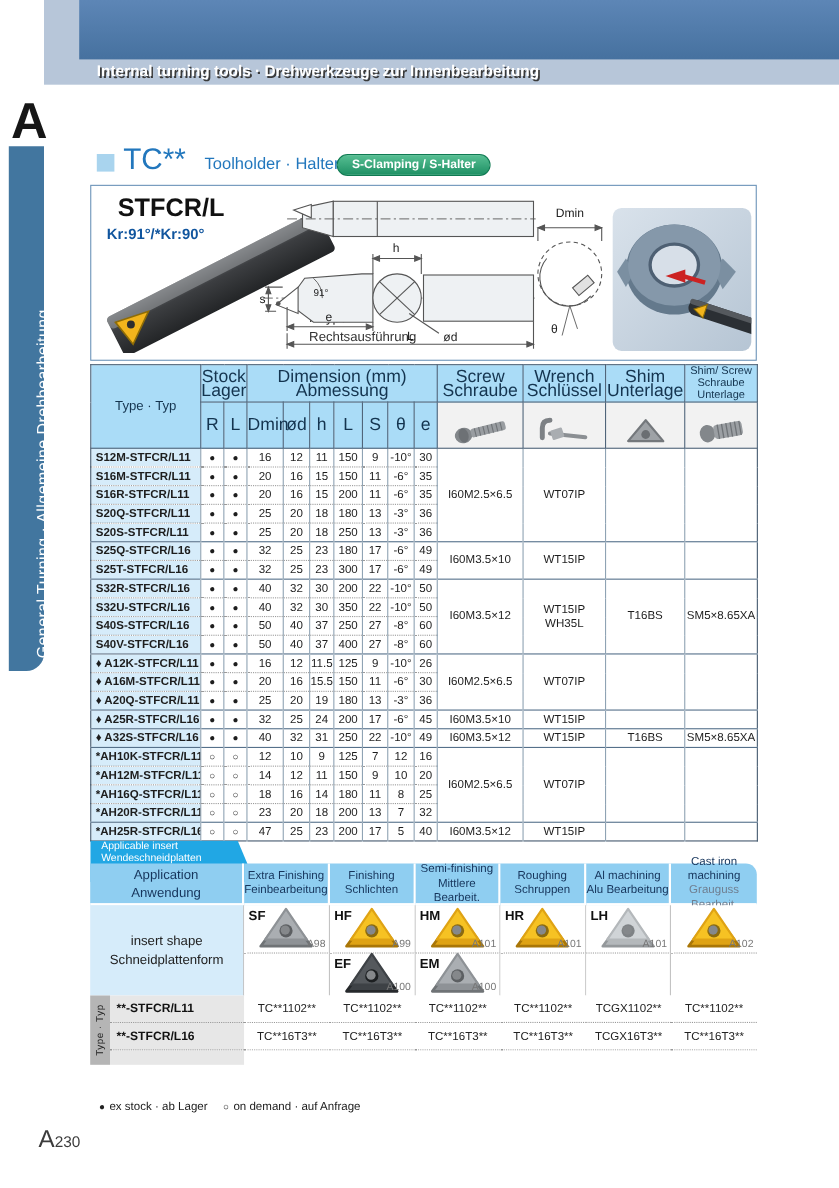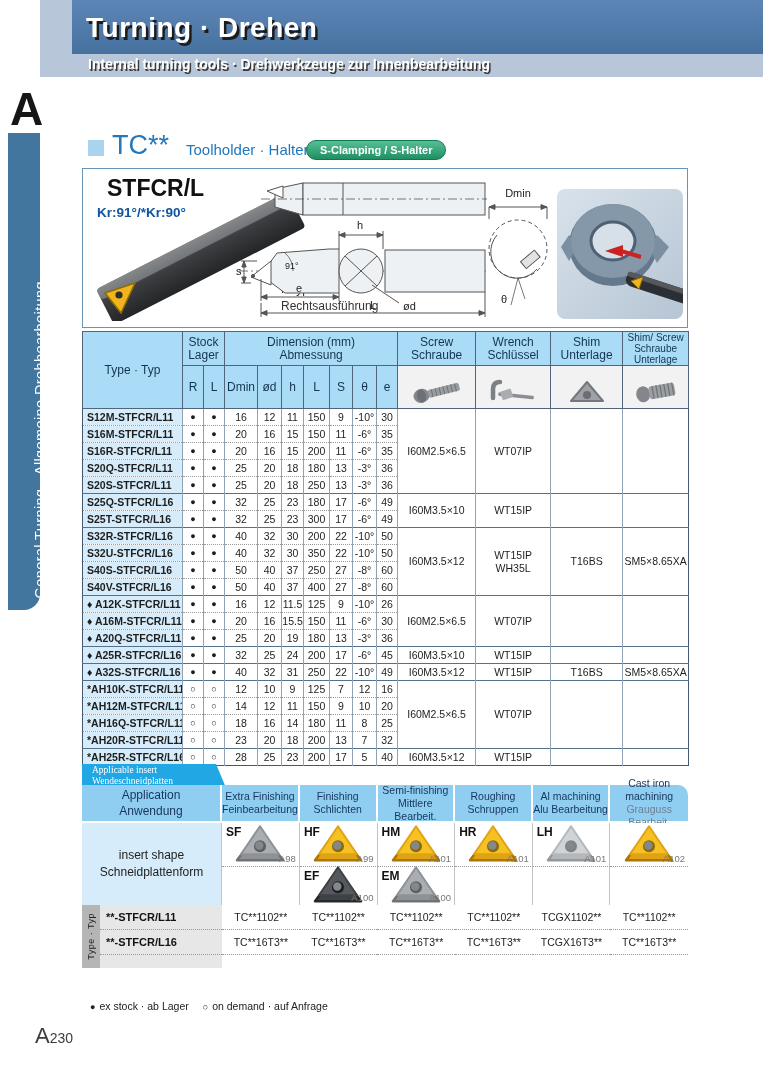--- a/index.html
+++ b/index.html
@@ -40,36 +40,36 @@
   .draw-svg{position:absolute;left:150px;top:10px;}
   .dmin-svg{position:absolute;left:398px;top:16px;}
   .photo3d{position:absolute;left:474px;top:20px;width:126px;height:130px;border-radius:8px;
            background:linear-gradient(135deg,#d9e2eb,#b6c5d4);}
   svg text{font-family:"Liberation Sans",sans-serif;}
 
   
   table.spec{position:absolute;left:82px;top:331px;width:606px;border-collapse:collapse;
              table-layout:fixed;font-size:10.5px;}
   table.spec th,table.spec td{padding:0;line-height:16px;height:16px;}
-  table.spec th{background:#aadcf7;color:#14344f;font-weight:normal;font-size:12px;
+  table.spec th{background:#aadcf7;color:#14344f;font-weight:normal;font-size:16px;
                 border:1px solid #50657a;white-space:pre-line;line-height:13px;}
   table.spec th.img-cell{background:#f2f2f2;height:30px;}
   table.spec{border:1px solid #44596e;}
   table.spec td{border-left:1px solid #8fa3b4;border-top:1px dotted #9a9a9a;text-align:center;color:#1d1d1d;}
   table.spec td.rowname{text-align:left;padding-left:4px;background:#d6ecfa;font-weight:bold;
                         border-left:none;white-space:nowrap;overflow:hidden;}
   table.spec td.sym{font-size:9px;}
   table.spec td.merge{white-space:pre-line;line-height:13px;font-size:10.5px;}
   table.spec tr.gs td{border-top:1px solid #55708a;}
   table.spec tbody tr:first-child td{border-top:none;}
 
   
   .tab-insert{position:absolute;left:82px;top:764px;width:150px;height:38px;background:#21a7e4;
               color:#fff;font-size:9.5px;line-height:10.5px;padding:1px 0 0 10px;box-sizing:border-box;
-              clip-path:polygon(0 0,calc(100% - 16px) 0,100% 100%,0 100%);font-family:Liberation Serif, serif;}
+              clip-path:polygon(0 0,calc(100% - 16px) 0,100% 100%,0 100%);}
   .app-grid{position:absolute;left:82px;top:785px;width:606px;display:grid;
             grid-template-columns:140px repeat(6,1fr);grid-template-rows:38px 44px 38px;}
   .ah{background:#8fcef1;border-right:2px solid #fff;border-bottom:2px solid #fff;
       display:flex;flex-direction:column;justify-content:center;align-items:center;
       font-size:10.5px;color:#16355c;line-height:13px;text-align:center;}
   .ah.last{border-right:none;border-top-right-radius:10px;}
   .ah .de.gray{color:#6f7f91;}
   .shape-label{grid-row:2 / span 2;background:#d6ecfa;border-right:1px solid #c3c3c3;
                display:flex;flex-direction:column;justify-content:center;align-items:center;
                font-size:12px;color:#222;line-height:17px;}
@@ -98,21 +98,20 @@
   .footer .big{font-size:22px;}
   .footer .small{font-size:14px;}
 </style>
 </head>
 <body>
 
 <div id="page">
 
   <div class="band-light"></div>
   <div class="band-dark"></div>
-  <div class="main-title">Turning · Drehen</div>
   <div class="sub-title">Internal turning tools · Drehwerkzeuge zur Innenbearbeitung</div>
 
   <div class="tab-letter">A</div>
   <div class="side-bar">
     <span class="vtext">General Turning · Allgemeine Drehbearbeitung</span>
   </div>
 
   <div class="sec-square"></div>
   <div class="sec-series">TC**</div>
   <div class="sec-name">Toolholder · Halter</div>
@@ -575,21 +574,21 @@
           <td>18</td>
           <td>200</td>
           <td>13</td>
           <td>7</td>
           <td>32</td>
         </tr>
         <tr class="gs">
           <td class="rowname">*AH25R-STFCR/L16</td>
           <td class="sym">○</td>
           <td class="sym">○</td>
-          <td>28</td>
+          <td>47</td>
           <td>25</td>
           <td>23</td>
           <td>200</td>
           <td>17</td>
           <td>5</td>
           <td>40</td>
           <td class="merge" rowspan="1">I60M3.5×12</td>
           <td class="merge" rowspan="1">WT15IP</td>
           <td class="merge" rowspan="1"></td>
           <td class="merge" rowspan="1"></td>

